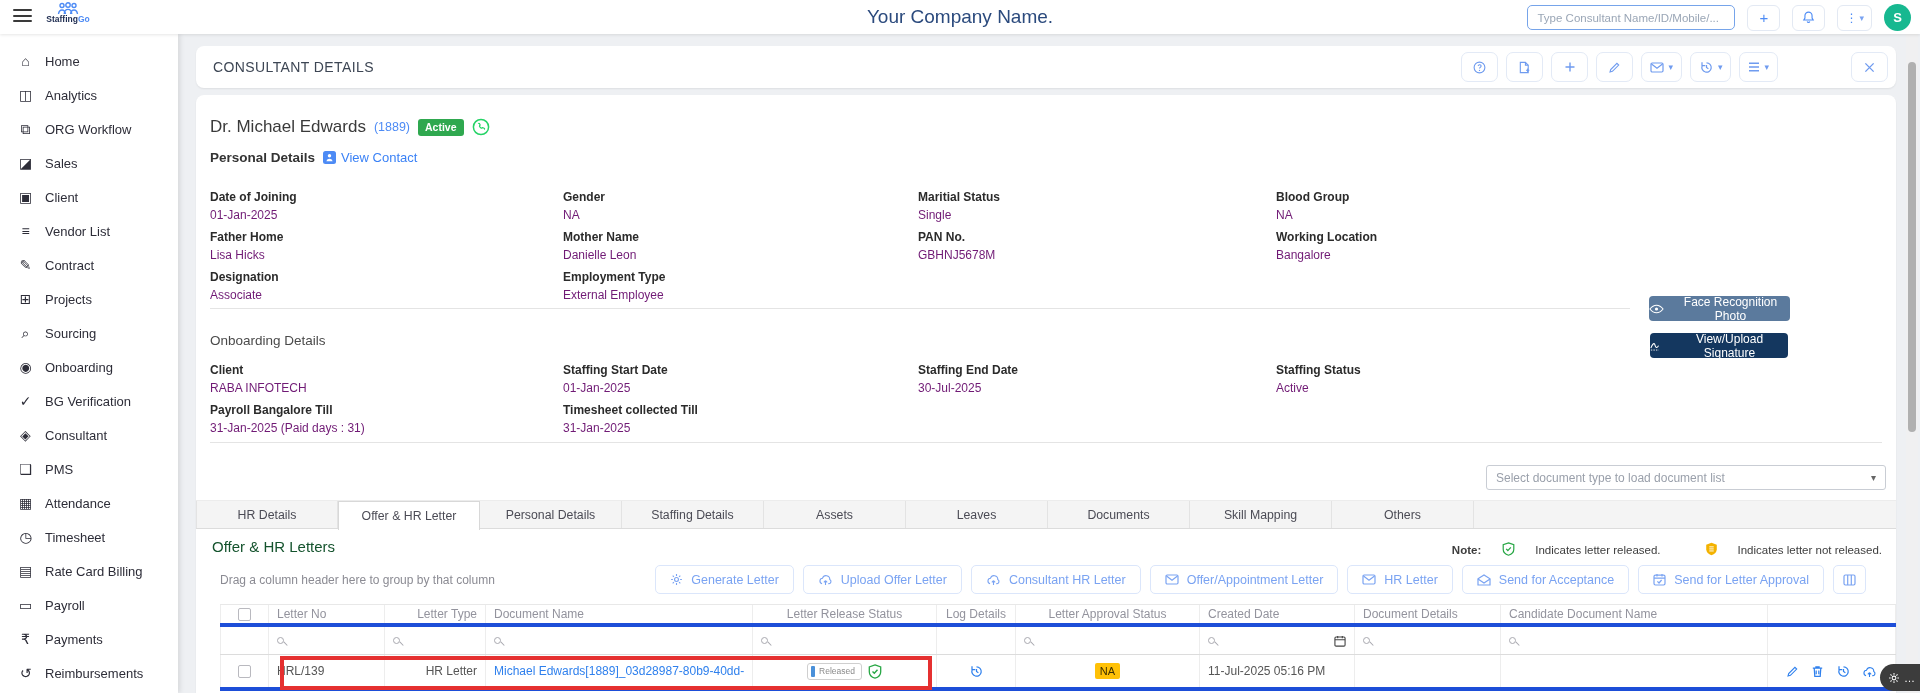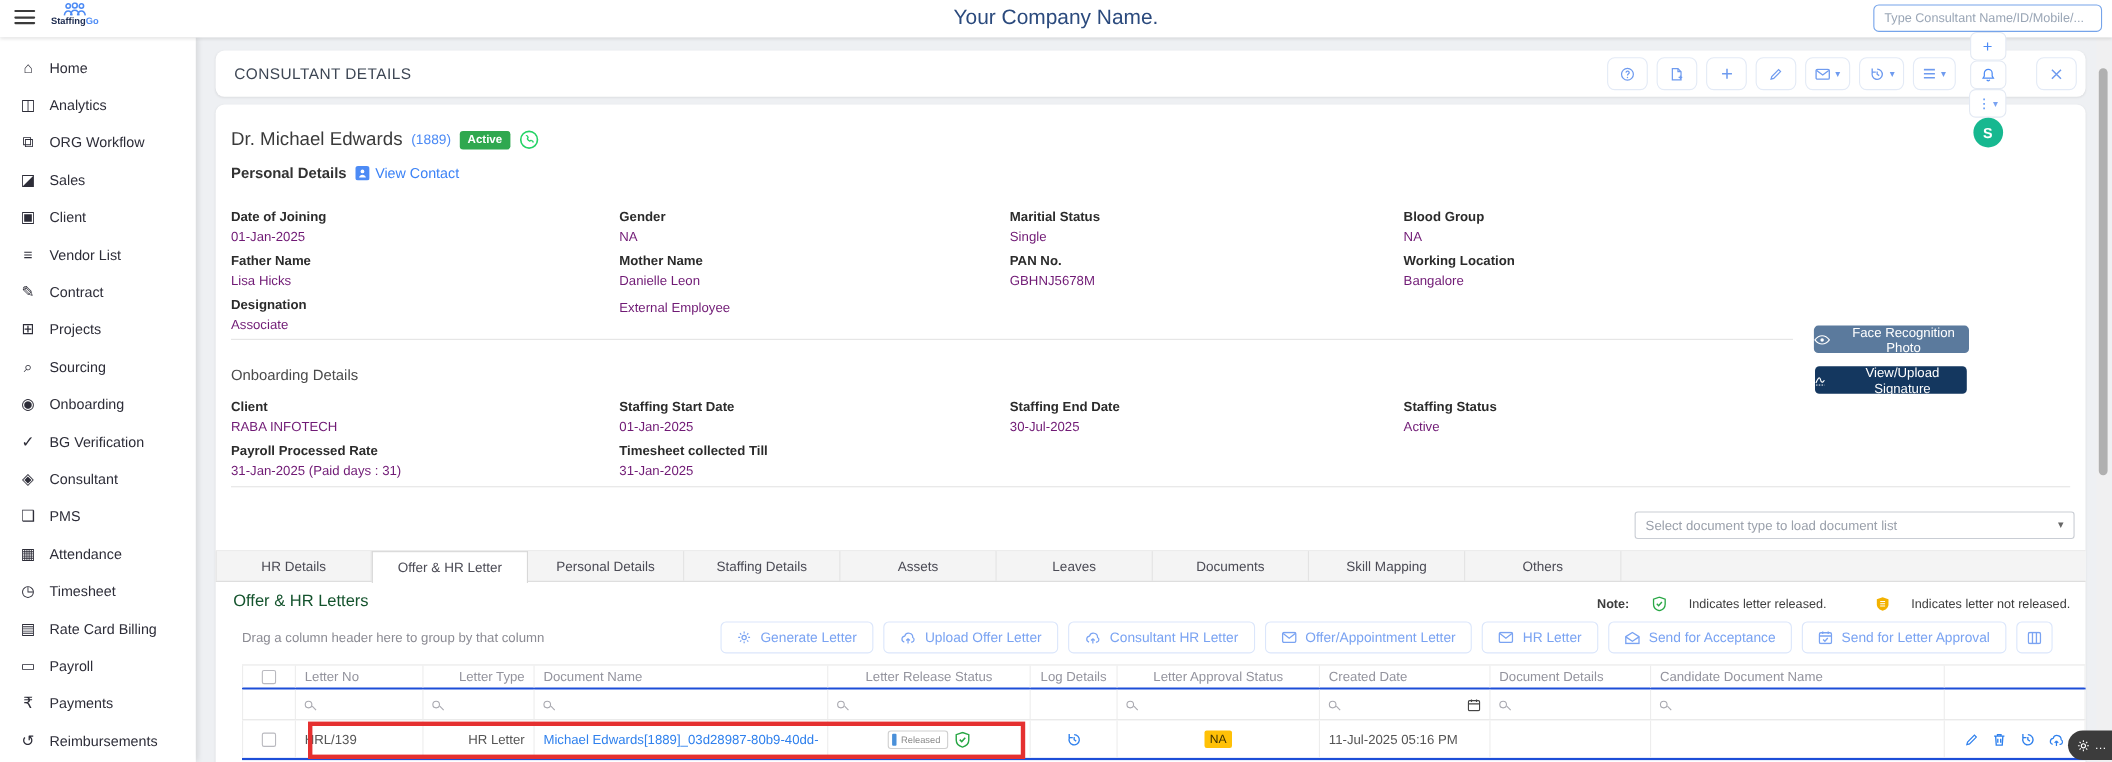--- a/index.html
+++ b/index.html
@@ -9,21 +9,21 @@
   
   .topbar { position:absolute; top:0; left:0; right:0; height:34px; background:#fff; z-index:40;
             box-shadow:0 1px 3px rgba(0,0,0,.10); }
   .hamburger { position:absolute; left:13px; top:9px; width:19px; cursor:pointer; }
   .hamburger span { display:block; height:2.2px; background:#3a3a3a; border-radius:1px; margin-bottom:3.4px; }
   .logo { position:absolute; left:46px; top:2px; width:44px; text-align:center; }
   .logo .logo-text { font-size:8.5px; font-weight:bold; color:#1d2b4f; line-height:9px; }
   .logo .logo-text b { color:#4d8bf5; }
   .topbar-title { position:absolute; left:50%; top:6px; transform:translateX(-50%);
                   font-size:19px; color:#2b4a7d; white-space:nowrap; }
-  .topbar-right { position:absolute; right:9px; top:4px; display:flex; align-items:center; gap:0;flex-direction:column; }
+  .topbar-right { position:absolute; right:9px; top:4px; display:flex; align-items:center; gap:12px; }
   .search-input { width:208px; height:25px; border:1px solid #76a4ea; border-radius:5px; padding:0 9px;
                   font-size:11.5px; color:#333; outline:none; font-family:inherit; }
   .search-input::placeholder { color:#9aa6b6; }
   .tb-btn { height:26px; min-width:33px; padding:0 7px; border:1px solid #e3e9f3; border-radius:6px; background:#fff;
             color:#4d8bf5; display:flex; align-items:center; justify-content:center; font-size:15px; cursor:pointer; gap:2px; }
   .tb-btn .chev { font-size:9px; color:#7aa3f2; }
   .avatar { width:27px; height:27px; border-radius:50%; background:#17b890; color:#fff; font-size:13px; font-weight:bold;
             display:flex; align-items:center; justify-content:center; cursor:pointer; }
 
   
@@ -107,21 +107,21 @@
 
   .grid-toolbar { position:absolute; left:24px; right:30px; top:468px; height:33px; display:flex; align-items:center; }
   .drag-hint { font-size:12px; color:#8b8b93; }
   .toolbar-buttons { margin-left:auto; display:flex; gap:9px; align-items:flex-end; }
   .g-btn { height:29px; padding:0 14px; border:1px solid #dbe6fb; border-radius:5px; background:#fff; color:#7aa3f2;
            font-size:12.5px; display:flex; align-items:center; gap:8px; cursor:pointer; font-family:inherit; white-space:nowrap; }
   .g-btn.square { padding:0 9px; }
 
   
   .lt-table { position:absolute; left:24px; top:509px; width:1676px; }
-  .t-row { display:flex; border-bottom:2px solid #1d4ed8; background:#fff; }
+  .t-row { display:flex; border-bottom:4px solid #1d4ed8; background:#fff; }
   .t-row.head { border-top:1px solid #e8e8e8; height:23px; }
   .t-row.filter { height:28px; border-bottom:1px solid #dcdcdc; }
   .t-row.data { height:36px; font-size:12px; color:#555; }
   .t-cell { display:flex; align-items:center; padding:0 8px; border-right:1px solid #ededed; overflow:hidden; }
   .t-cell:first-child { border-left:1px solid #ededed; justify-content:center; padding:0; }
   .t-row.head .t-cell { font-size:12px; color:#93939d; white-space:nowrap; }
   .al-r { justify-content:flex-end; } .al-c { justify-content:center; }
   .cb { width:13px; height:13px; border:1px solid #b9b9bf; border-radius:2px; background:#fff; cursor:pointer; flex:none; }
   .mag { width:7px; height:7px; border:1.4px solid #a9a9b0; border-radius:50%; position:relative; flex:none; }
   .mag::after { content:""; position:absolute; width:4.5px; height:1.4px; background:#a9a9b0;
@@ -383,40 +383,41 @@
         </div>
         <div class="field">
           <div class="f-label">Maritial Status</div>
           <div class="f-value">Single</div>
         </div>
         <div class="field">
           <div class="f-label">Blood Group</div>
           <div class="f-value">NA</div>
         </div>
         <div class="field">
-          <div class="f-label">Father Name</div>
+          <div class="f-label">Father Home</div>
           <div class="f-value">Lisa Hicks</div>
         </div>
         <div class="field">
           <div class="f-label">Mother Name</div>
           <div class="f-value">Danielle Leon</div>
         </div>
         <div class="field">
           <div class="f-label">PAN No.</div>
           <div class="f-value">GBHNJ5678M</div>
         </div>
         <div class="field">
           <div class="f-label">Working Location</div>
           <div class="f-value">Bangalore</div>
         </div>
         <div class="field">
           <div class="f-label">Designation</div>
           <div class="f-value">Associate</div>
         </div>
         <div class="field">
+          <div class="f-label">Employment Type</div>
           <div class="f-value">External Employee</div>
         </div>
       </div>
     <div class="divider1"></div>
     <div class="employment-title">Onboarding Details</div>
     <div class="fields-grid employment" id="employment-grid">
         <div class="field">
           <div class="f-label">Client</div>
           <div class="f-value">RABA INFOTECH</div>
         </div>
@@ -426,21 +427,21 @@
         </div>
         <div class="field">
           <div class="f-label">Staffing End Date</div>
           <div class="f-value">30-Jul-2025</div>
         </div>
         <div class="field">
           <div class="f-label">Staffing Status</div>
           <div class="f-value">Active</div>
         </div>
         <div class="field">
-          <div class="f-label">Payroll Processed Rate</div>
+          <div class="f-label">Payroll Bangalore Till</div>
           <div class="f-value">31-Jan-2025 (Paid days : 31)</div>
         </div>
         <div class="field">
           <div class="f-label">Timesheet collected Till</div>
           <div class="f-value">31-Jan-2025</div>
         </div>
       </div>
     <div class="divider2"></div>
 
     <button class="face-btn">

